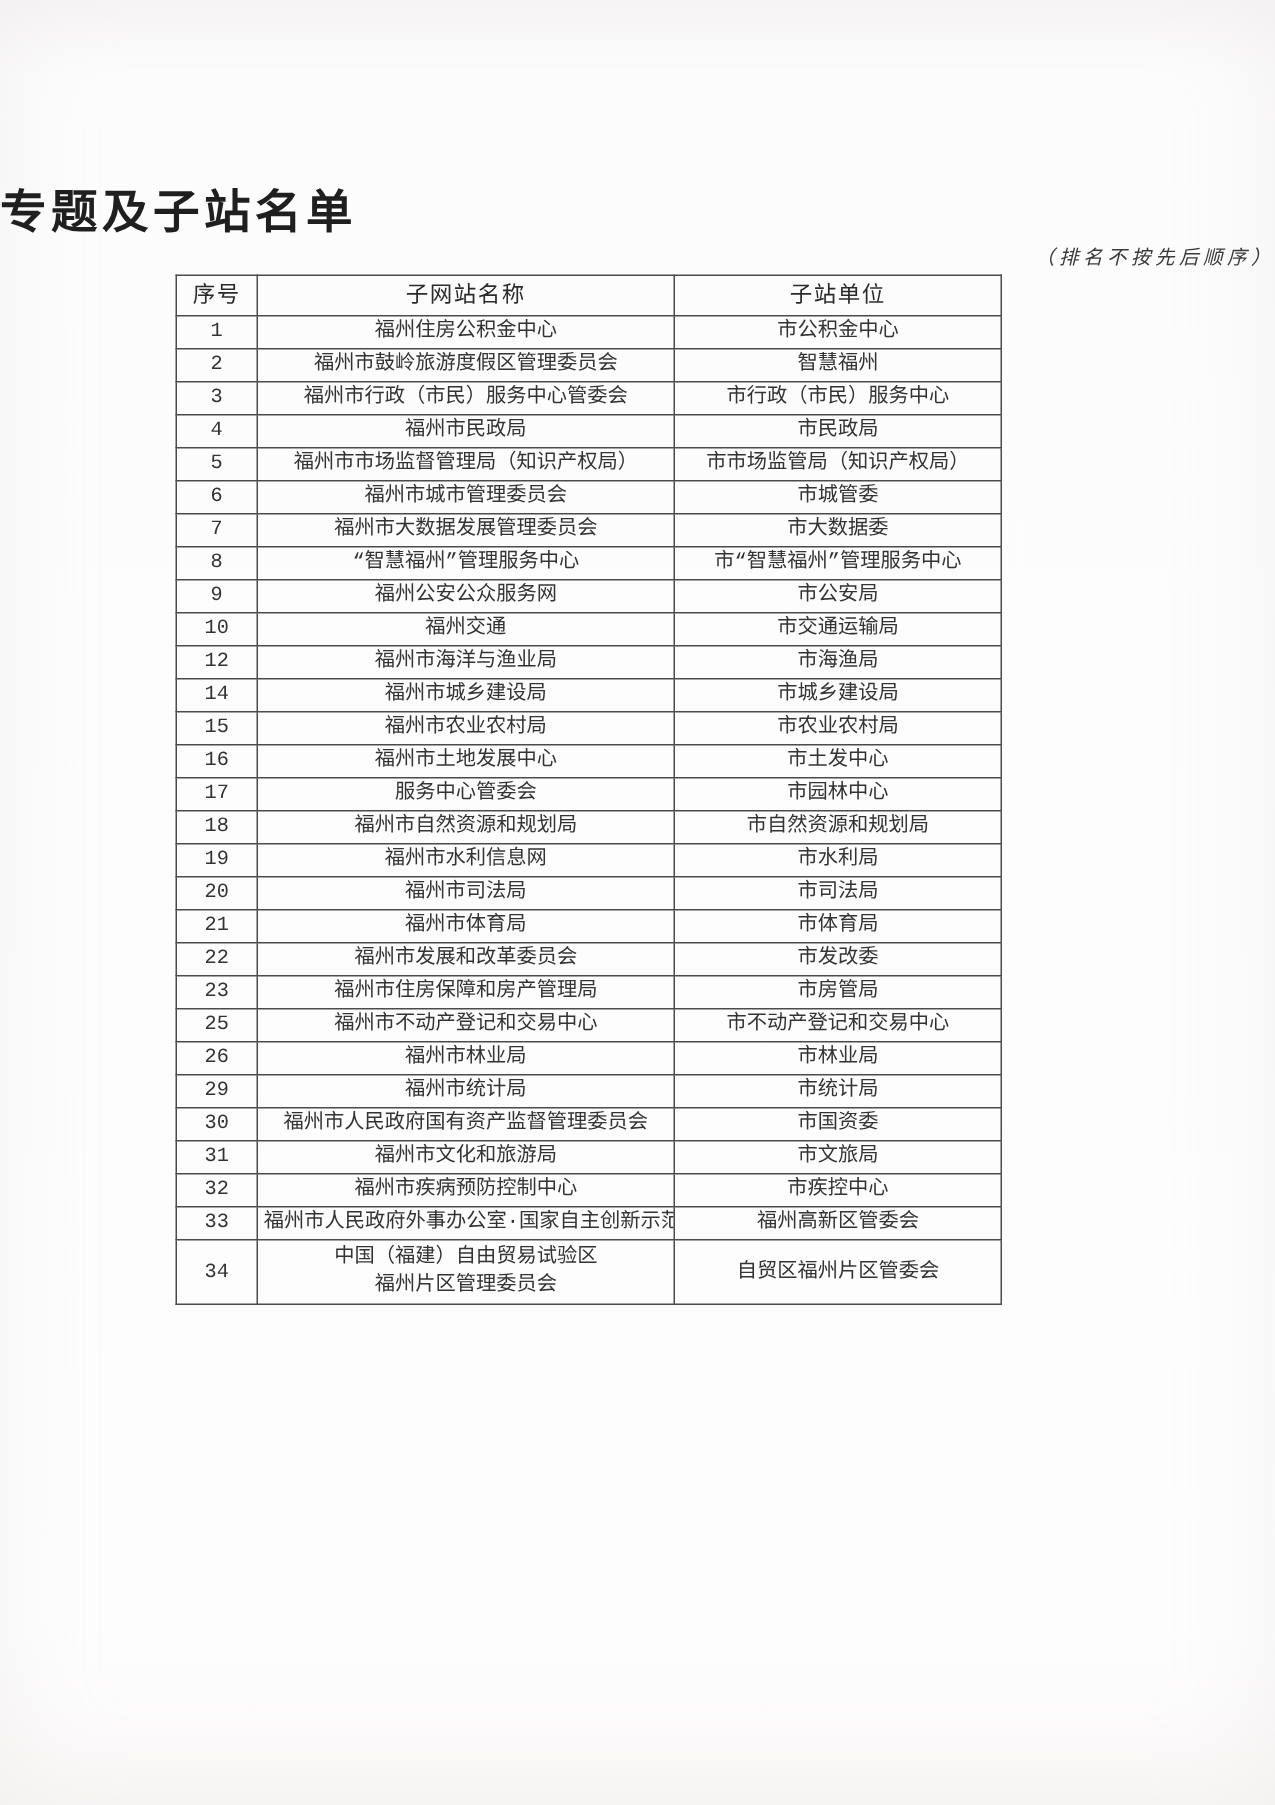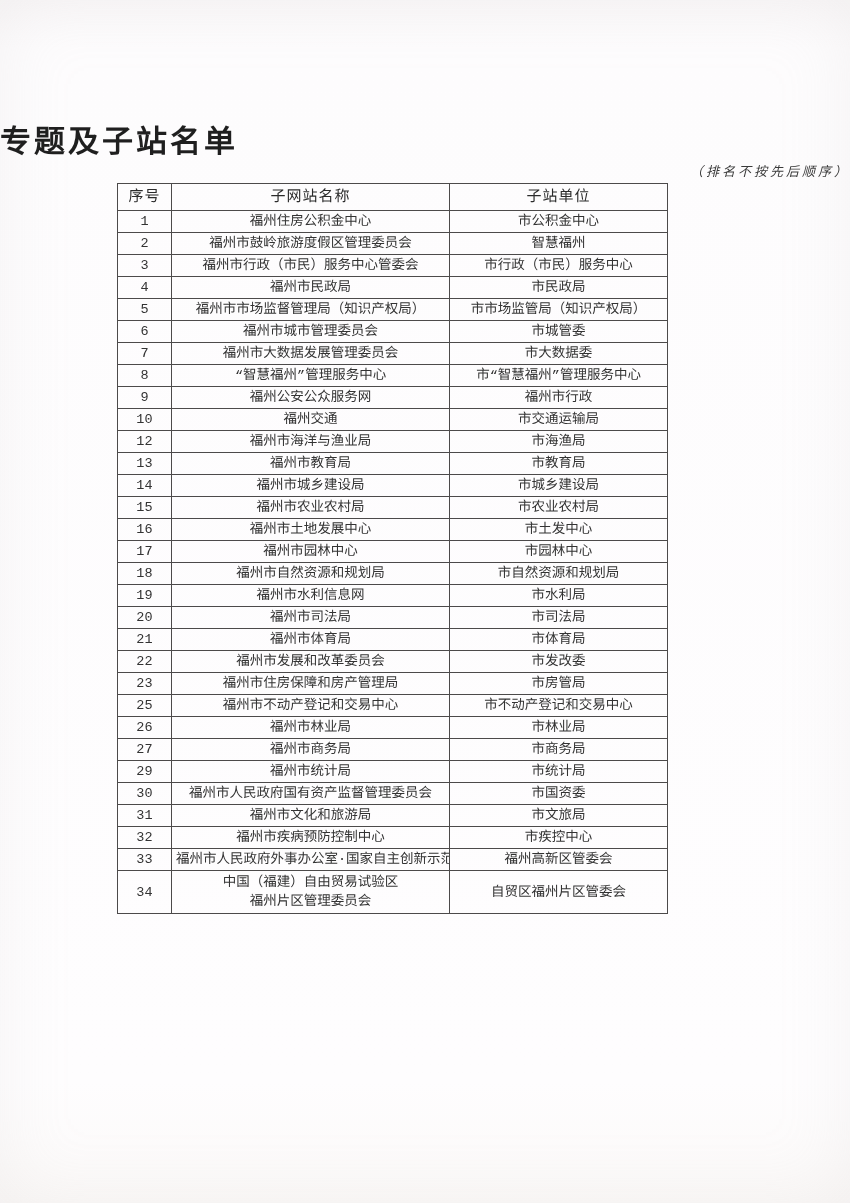--- a/index.html
+++ b/index.html
@@ -140,55 +140,50 @@
           <td>市大数据委</td>
         </tr>
         <tr>
           <td>8</td>
           <td>“智慧福州”管理服务中心</td>
           <td>市“智慧福州”管理服务中心</td>
         </tr>
         <tr>
           <td>9</td>
           <td>福州公安公众服务网</td>
-          <td>福州市行政</td>
+          <td>市公安局</td>
         </tr>
         <tr>
           <td>10</td>
           <td>福州交通</td>
           <td>市交通运输局</td>
         </tr>
         <tr>
           <td>12</td>
           <td>福州市海洋与渔业局</td>
           <td>市海渔局</td>
         </tr>
         <tr>
-          <td>13</td>
-          <td>福州市教育局</td>
-          <td>市教育局</td>
-        </tr>
-        <tr>
           <td>14</td>
           <td>福州市城乡建设局</td>
           <td>市城乡建设局</td>
         </tr>
         <tr>
           <td>15</td>
           <td>福州市农业农村局</td>
           <td>市农业农村局</td>
         </tr>
         <tr>
           <td>16</td>
           <td>福州市土地发展中心</td>
           <td>市土发中心</td>
         </tr>
         <tr>
           <td>17</td>
-          <td>福州市园林中心</td>
+          <td>服务中心管委会</td>
           <td>市园林中心</td>
         </tr>
         <tr>
           <td>18</td>
           <td>福州市自然资源和规划局</td>
           <td>市自然资源和规划局</td>
         </tr>
         <tr>
           <td>19</td>
           <td>福州市水利信息网</td>
@@ -216,25 +211,20 @@
         </tr>
         <tr>
           <td>25</td>
           <td>福州市不动产登记和交易中心</td>
           <td>市不动产登记和交易中心</td>
         </tr>
         <tr>
           <td>26</td>
           <td>福州市林业局</td>
           <td>市林业局</td>
-        </tr>
-        <tr>
-          <td>27</td>
-          <td>福州市商务局</td>
-          <td>市商务局</td>
         </tr>
         <tr>
           <td>29</td>
           <td>福州市统计局</td>
           <td>市统计局</td>
         </tr>
         <tr>
           <td>30</td>
           <td>福州市人民政府国有资产监督管理委员会</td>
           <td>市国资委</td>

